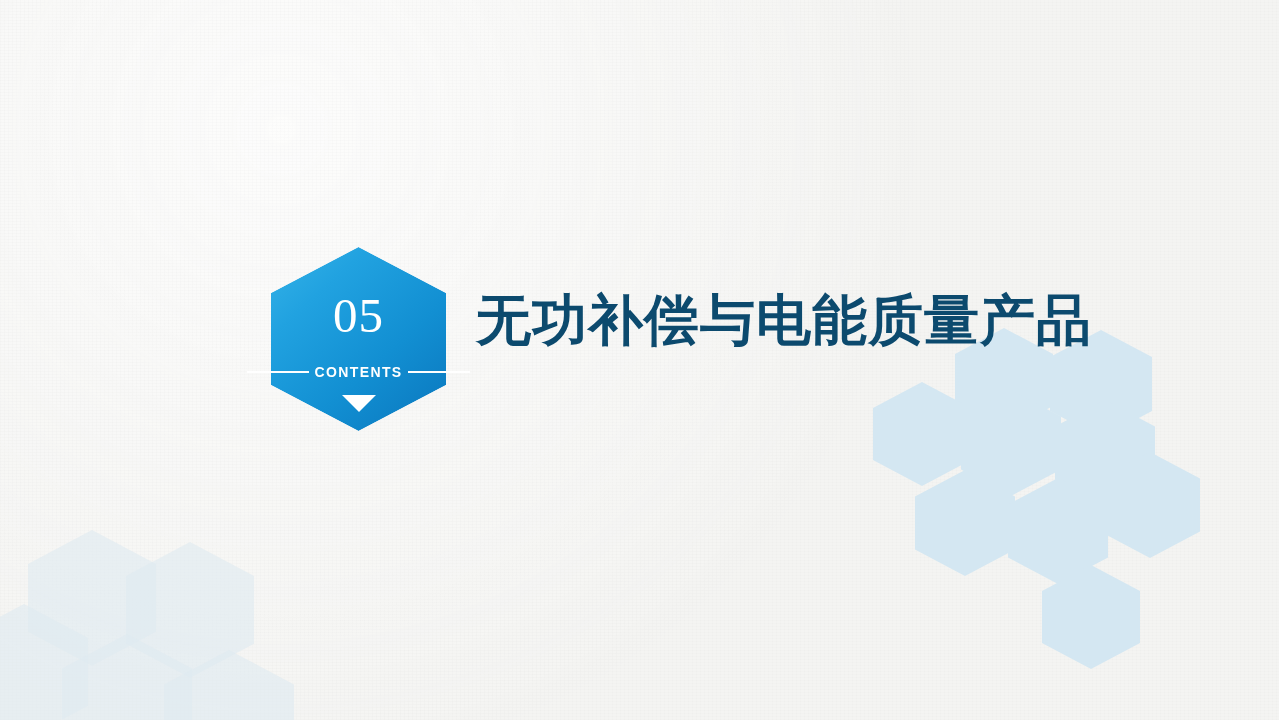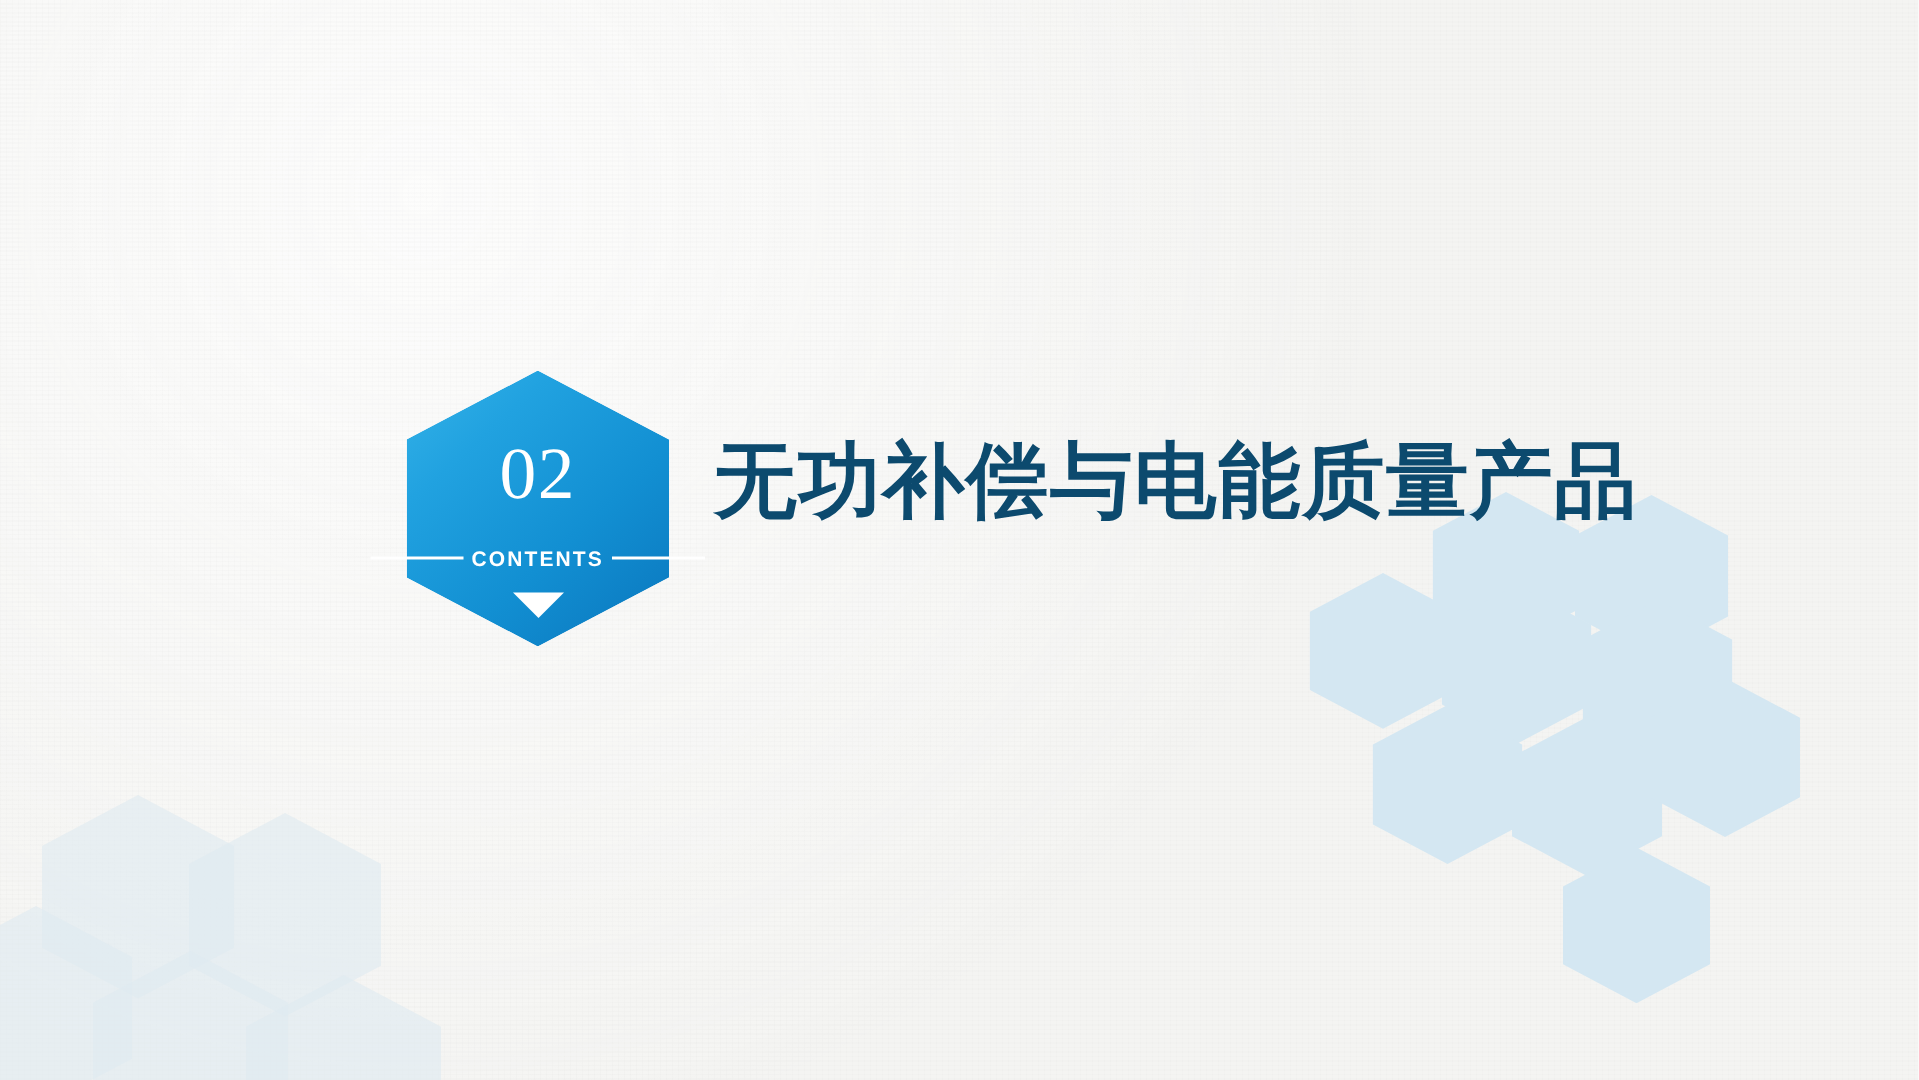--- a/index.html
+++ b/index.html
@@ -162,21 +162,21 @@
       <div class="hex-deco" style="left: 915px; top: 470px; width: 100px; height: 106px; background: rgb(212, 231, 242);"></div>
       <div class="hex-deco" style="left: 1008px; top: 478px; width: 100px; height: 106px; background: rgb(212, 231, 242);"></div>
       <div class="hex-deco" style="left: 1100px; top: 452px; width: 100px; height: 106px; background: rgb(212, 231, 242);"></div>
       <div class="hex-deco" style="left: 1042px; top: 565px; width: 98px; height: 103.88px; background: rgb(212, 231, 242);"></div>
     </div>
 
   <div id="badge">
     <div id="badge-round">
       <div id="badge-shape"></div>
     </div>
-    <div id="badge-number">02</div>
+    <div id="badge-number">05</div>
     <div id="badge-caret"></div>
   </div>
 
   <div id="contents-row">
     <span class="contents-rule"></span>
     <span id="contents-label">CONTENTS</span>
     <span class="contents-rule"></span>
   </div>
 
   <div id="slide-title">无功补偿与电能质量产品</div>

